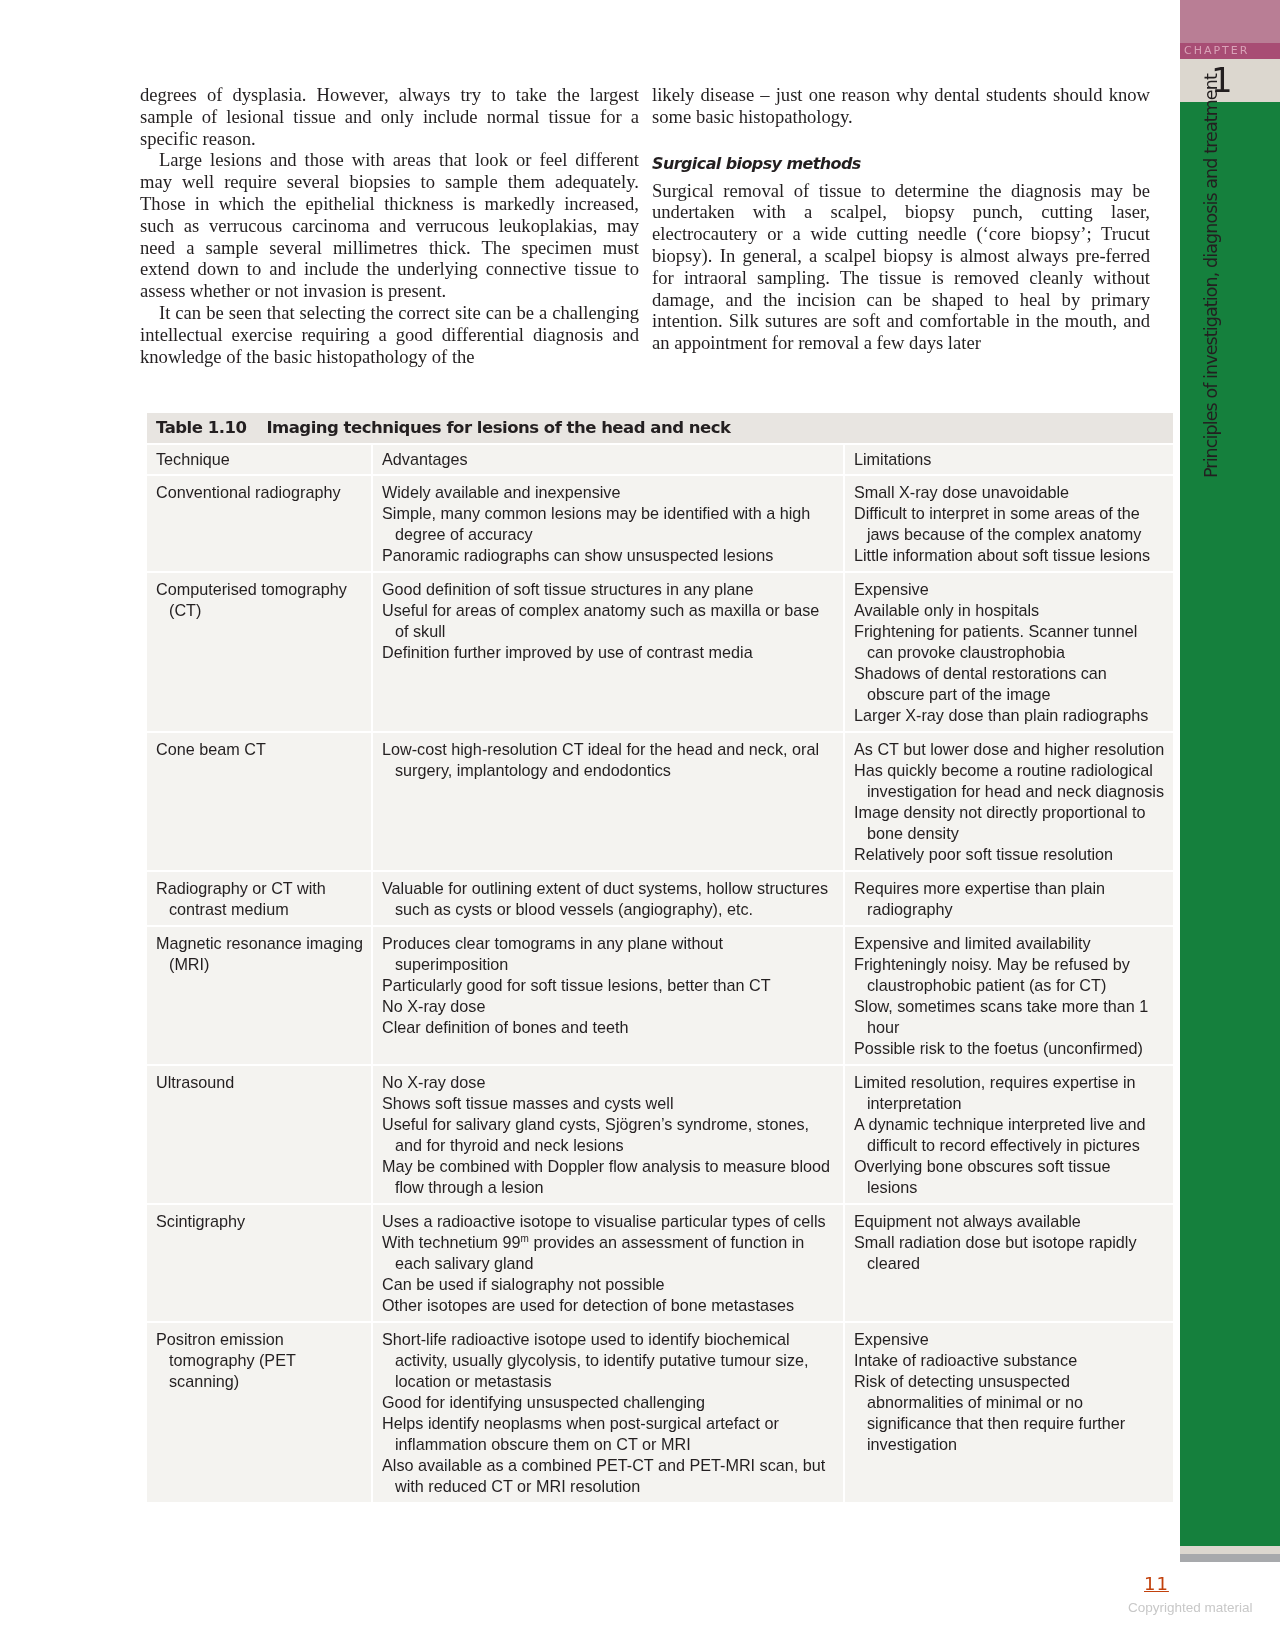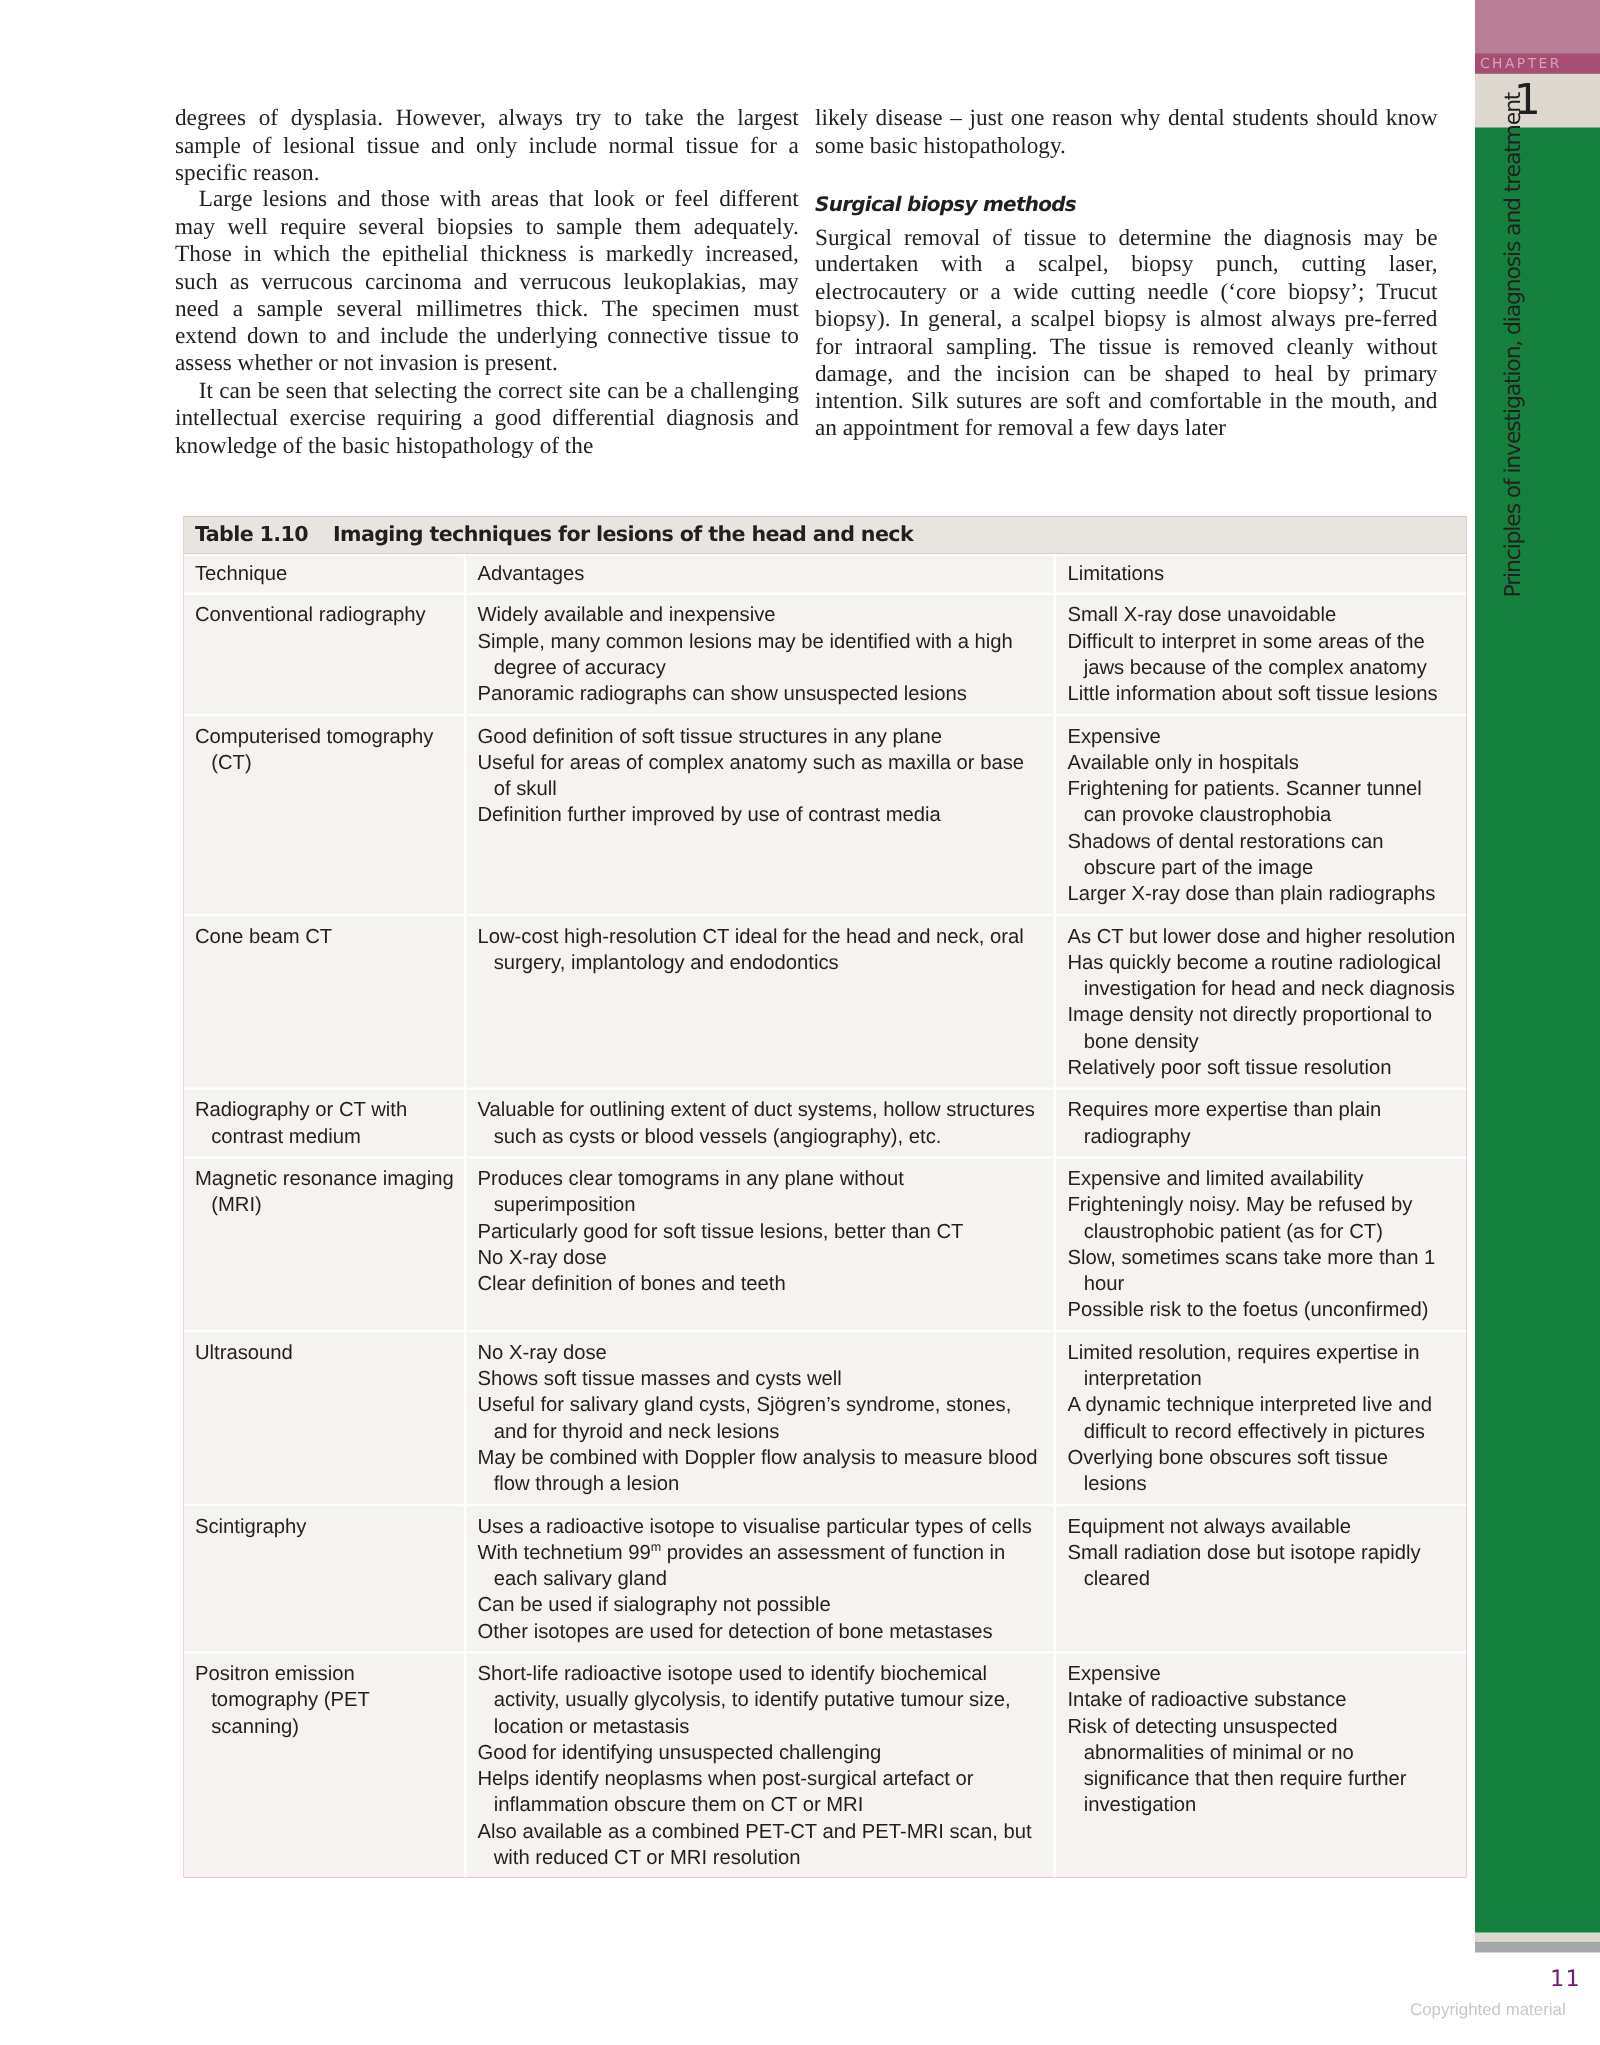--- a/index.html
+++ b/index.html
@@ -139,25 +139,26 @@
   }
   .sidebar-stripe1 {
     position: absolute; left: 1180px; top: 1546px; width: 100px; height: 8px; background: #dcd7cf;
   }
   .sidebar-stripe2 {
     position: absolute; left: 1180px; top: 1554px; width: 100px; height: 8px; background: #a7a9ac;
   }
 
   .page-number {
     position: absolute;
-    left: 1240px; top: 1573px;
+    left: 1144px; top: 1573px;
     font-family: "DejaVu Sans", sans-serif;
     font-size: 18px;
-    color: #701a75;
+    color: #c2410c;
     letter-spacing: 1px;
+    text-decoration: underline;
   }
   .copyright {
     position: absolute;
     left: 1128px; top: 1600px;
     font-family: "Liberation Sans", "DejaVu Sans", sans-serif;
     font-size: 13.5px;
     color: #c8c8c8;
     white-space: nowrap;
   }
 </style>

